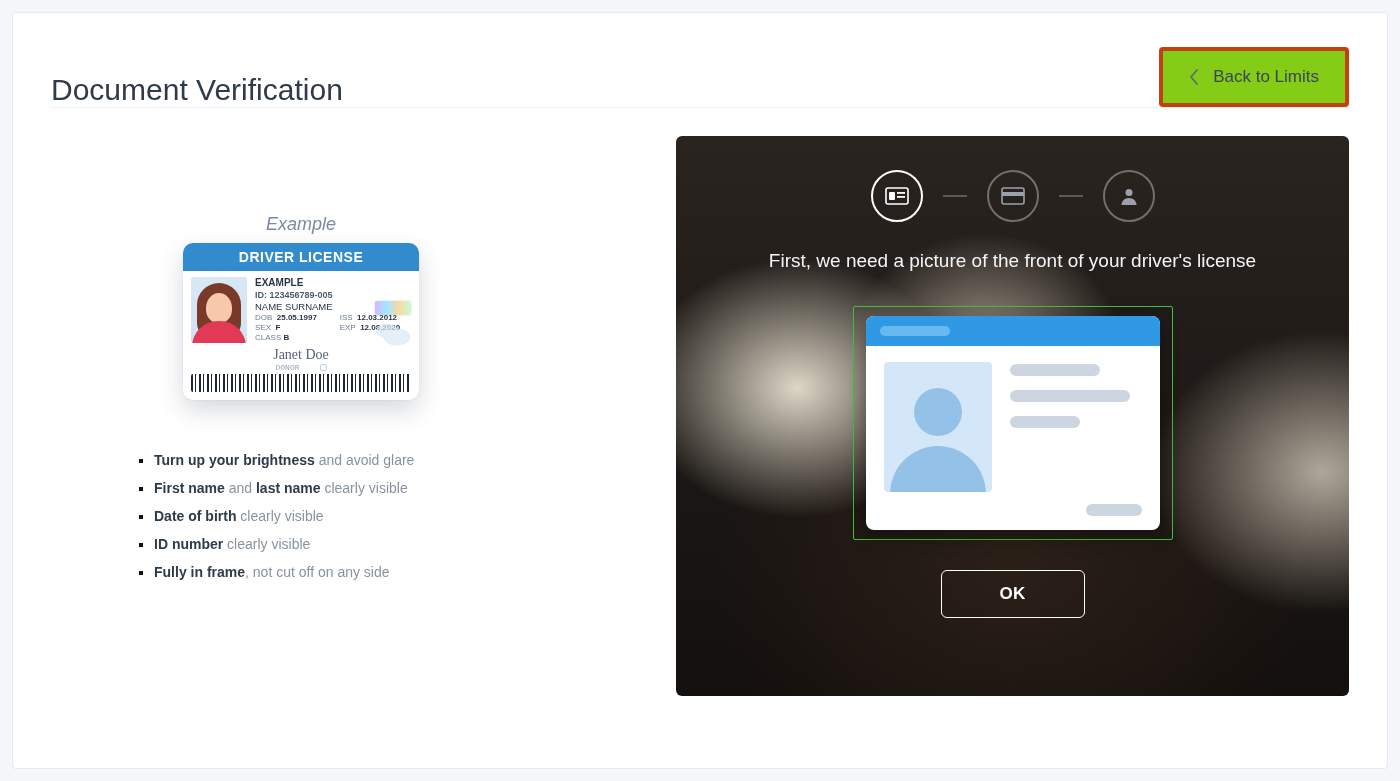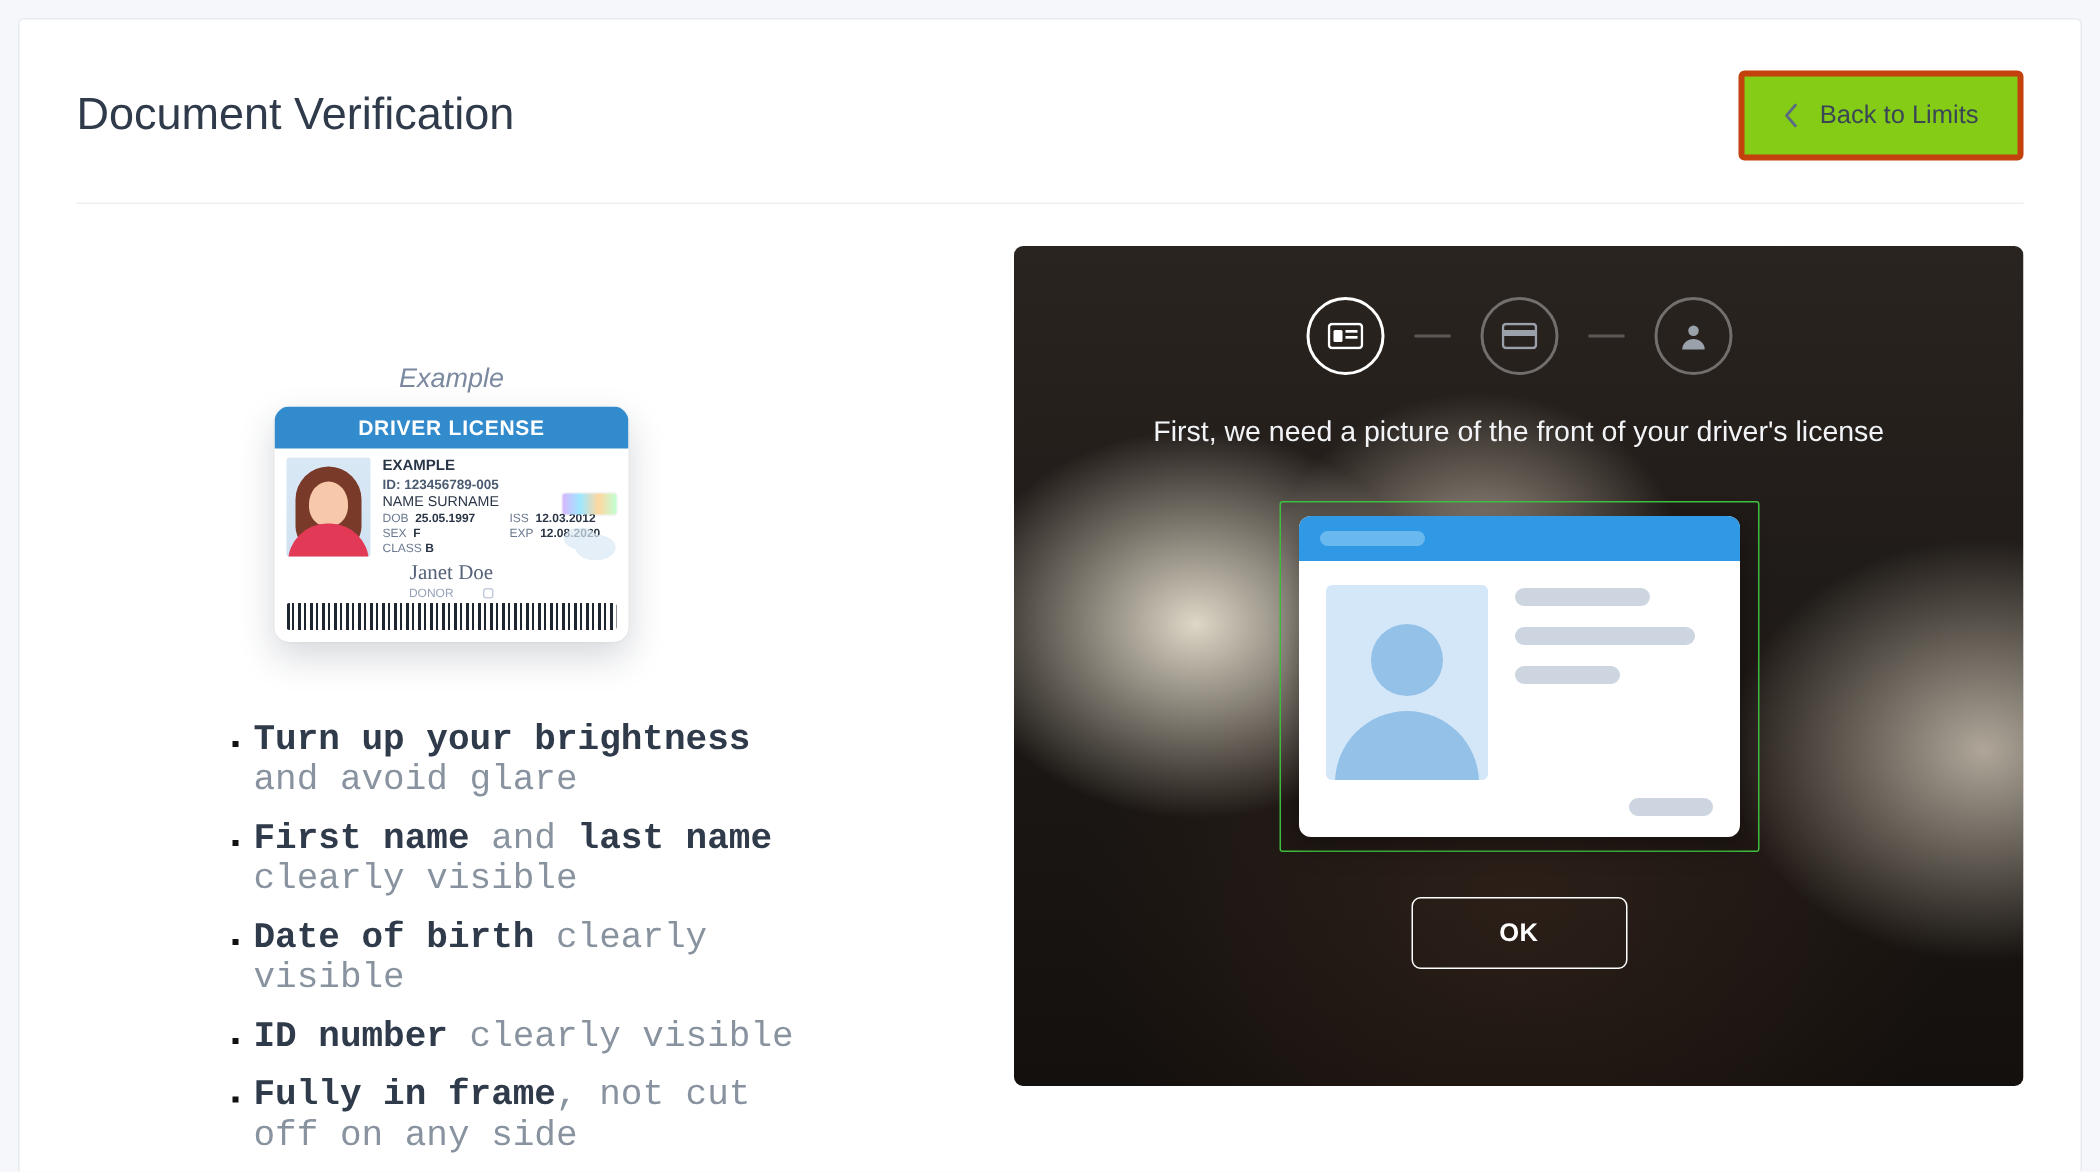--- a/index.html
+++ b/index.html
@@ -16,22 +16,21 @@
   .card {
     background: #ffffff;
     border: 1px solid #e7eaf0;
     border-radius: 4px;
     padding: 34px 38px 40px 38px;
     min-height: 757px;
   }
   .header-row {
     display: flex;
     justify-content: space-between;
-    align-items: center;
-    padding-bottom: 28px;
+    align-items: flex-end;
     border-bottom: 1px solid #eceff4;
     margin-bottom: 28px;
   }
   .page-title {
     font-size: 30px;
     font-weight: 500;
     color: #2f3a4a;
   }
   .back-btn {
     display: inline-flex;
@@ -98,40 +97,39 @@
   .info .grid2 b{color:#2a3647;font-weight:700;}
   .holo { position:absolute; right:8px; top:30px; width:36px;height:14px;
           background:linear-gradient(90deg,#d7b7ff,#9fe8ff,#ffd7a0,#c2ffd3);
           border-radius:2px; box-shadow:0 0 0 1px rgba(0,0,0,0.05);}
   .globe { position:absolute; right:6px; top:48px; width:46px;height:30px;
            background: radial-gradient(18px 12px at 20px 12px, #dbe9f5 60%, transparent 62%),
                        radial-gradient(22px 14px at 30px 18px, #dbe9f5 60%, transparent 62%);
            opacity:.7;}
   .sig-row { display:flex; align-items:center; justify-content:space-between; padding:2px 8px 0 8px;flex-direction:column;}
   .sig { font-family: "Brush Script MT","Segoe Script",cursive; font-size:14px; color:#56637a;}
-  .donor { font-size:8px; color:#95a2b8; display:flex; align-items:center; gap:20px;}
+  .donor { font-size:8px; color:#95a2b8; display:flex; align-items:center; gap:20px;font-family:Liberation Mono, monospace;}
   .donor .dot{width:7px;height:7px;border:1px solid #c3cddd;border-radius:2px;}
   .barcode { height:18px; margin:2px 8px 8px 8px;
     background: repeating-linear-gradient(90deg,#1e2632 0 2px, transparent 2px 4px, #1e2632 4px 5px, transparent 5px 8px);
     border-radius:2px;}
   .sample-wrap{position:relative;}
 
   .tips {
     margin-top: 46px;
     width: 380px;
     align-self:flex-start;
     margin-left: 100px;
   }
   .tips li {
     list-style: square;
-    margin-left: 18px;
+    margin-left: 3px;
     padding: 6px 0;
-    font-size: 24px;
+    font-size: 14px;
     color:#88939f;
-    font-family:Liberation Mono, monospace;
   }
   .tips li::marker{ color:#111; font-size:14px;}
   .tips b { color:#2f3a4a; font-weight:600;}
 
   .right-col {
     flex: 1;
     display:flex;
     justify-content:flex-end;
   }
   .cam-panel {

